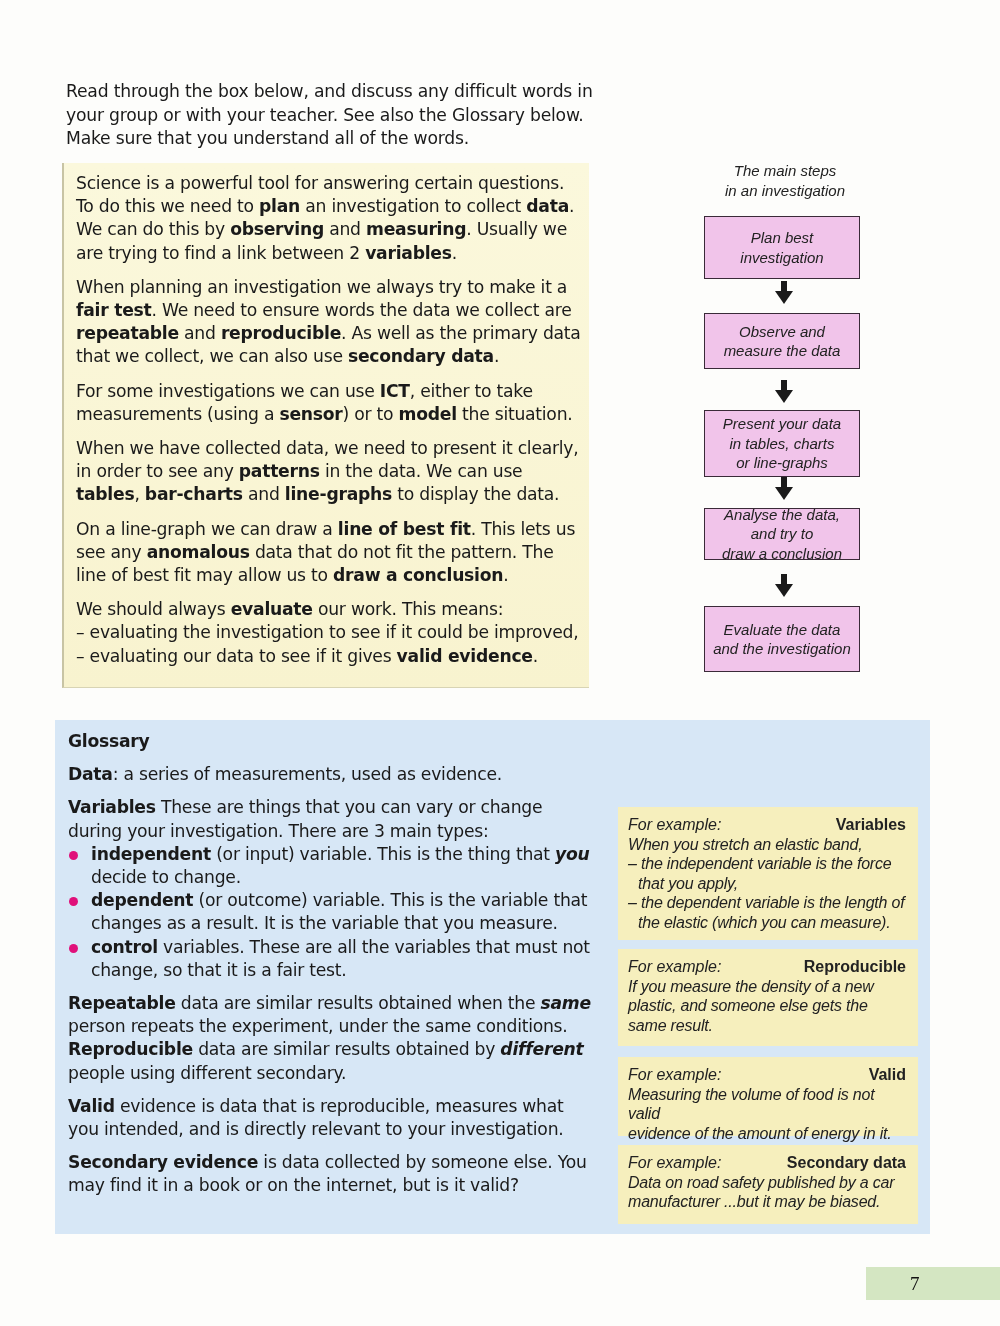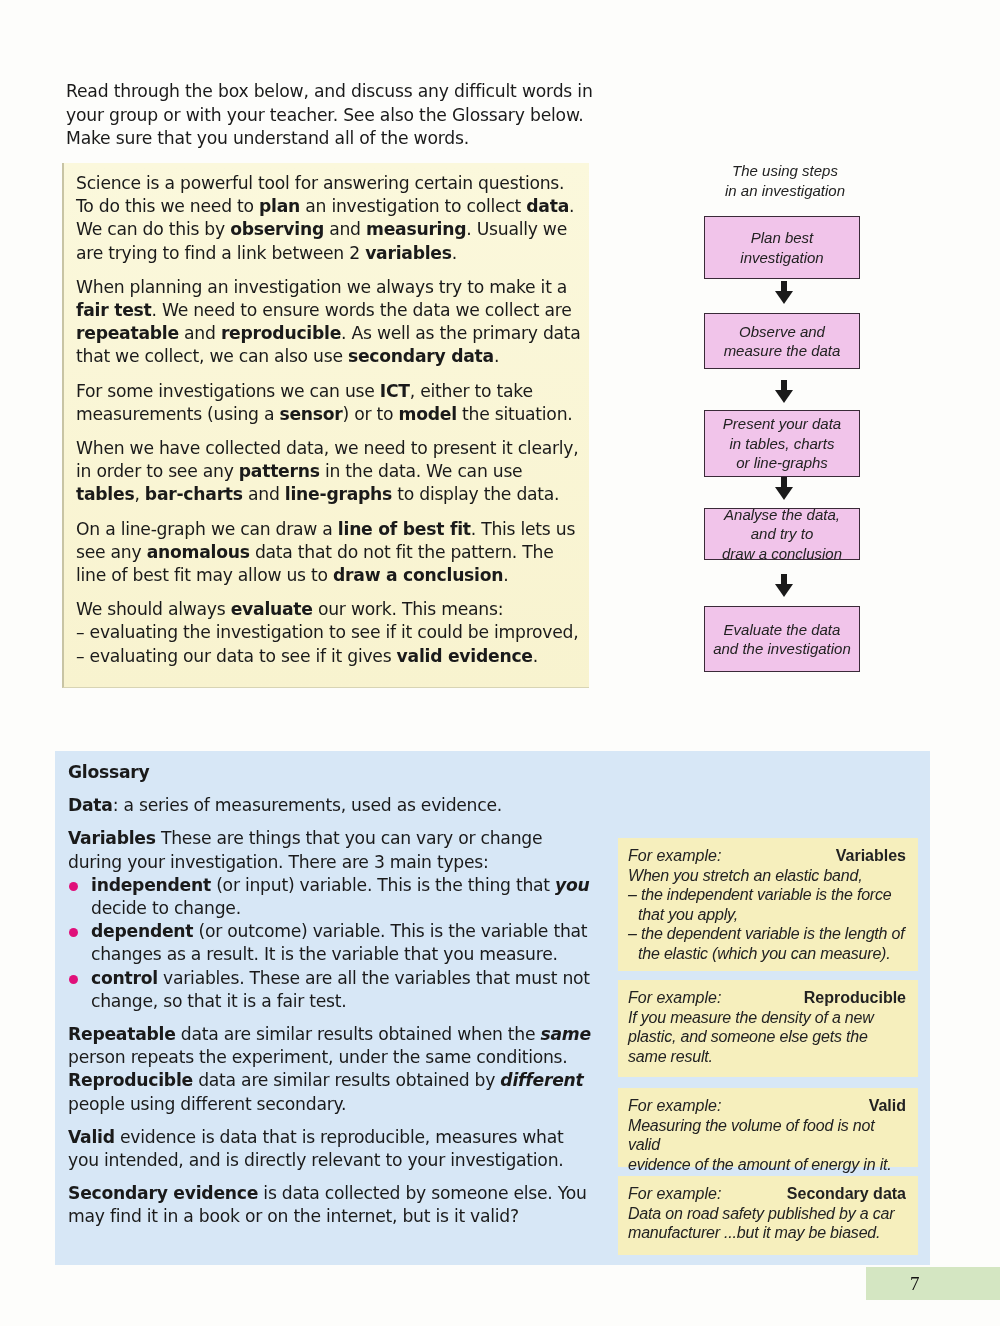--- a/index.html
+++ b/index.html
@@ -41,21 +41,21 @@
     position: absolute; left: 775px; width: 18px;
   }
   .flow-arrow .shaft { position: absolute; left: 6px; top: 0; width: 6px; height: 18px; background: #1a1a1a; }
   .flow-arrow .head {
     position: absolute; left: 0; top: 10px; width: 0; height: 0;
     border-left: 9px solid transparent; border-right: 9px solid transparent;
     border-top: 13px solid #1a1a1a;
   }
 
   .glossary {
-    position: absolute; left: 55px; top: 751px; width: 875px; height: 514px;
+    position: absolute; left: 55px; top: 720px; width: 875px; height: 514px;
     background: #d7e7f6;
   }
   .gl-text {
     position: absolute; left: 13px; top: 10px; width: 530px;
     font-size: 17.2px; line-height: 23.2px; letter-spacing: -0.25px;
   }
   .gl-title { font-weight: bold; margin-bottom: 10px; }
   .gl-para { margin-bottom: 10px; }
   .gl-para.tight { margin-bottom: 0; }
   .gl-bullets { list-style: none; }
@@ -103,21 +103,21 @@
   <p><span>For some investigations we can use </span><b>ICT</b><span>, either to take measurements (using a </span><b>sensor</b><span>) or to </span><b>model</b><span> the situation.</span></p>
 
   <p><span>When we have collected data, we need to present it clearly, in order to see any </span><b>patterns</b><span> in the data.  We can use </span><b>tables</b><span>, </span><b>bar-charts</b><span> and </span><b>line-graphs</b><span> to display the data.</span></p>
 
   <p><span>On a line-graph we can draw a </span><b>line of best fit</b><span>. This lets us see any </span><b>anomalous</b><span> data that do not fit the pattern. The line of best fit may allow us to </span><b>draw a conclusion</b><span>.</span></p>
 
   <p><span>We should always </span><b>evaluate</b><span> our work.  This means:</span><br><span>– evaluating the investigation to see if it could be improved,</span><br><span>– evaluating our data to see if it gives </span><b>valid evidence</b><span>.</span></p>
 </div>
 
 <div class="flow-title">
-  <div>The using steps</div>
+  <div>The main steps</div>
   <div>in an investigation</div>
 </div>
 
 <div class="flow-step" style="top:216px;height:63px;">
   <div>
       <div>Plan best</div>
       <div>investigation</div>
     </div>
 </div>
 <div class="flow-arrow" style="top:281px;height:30px;">

